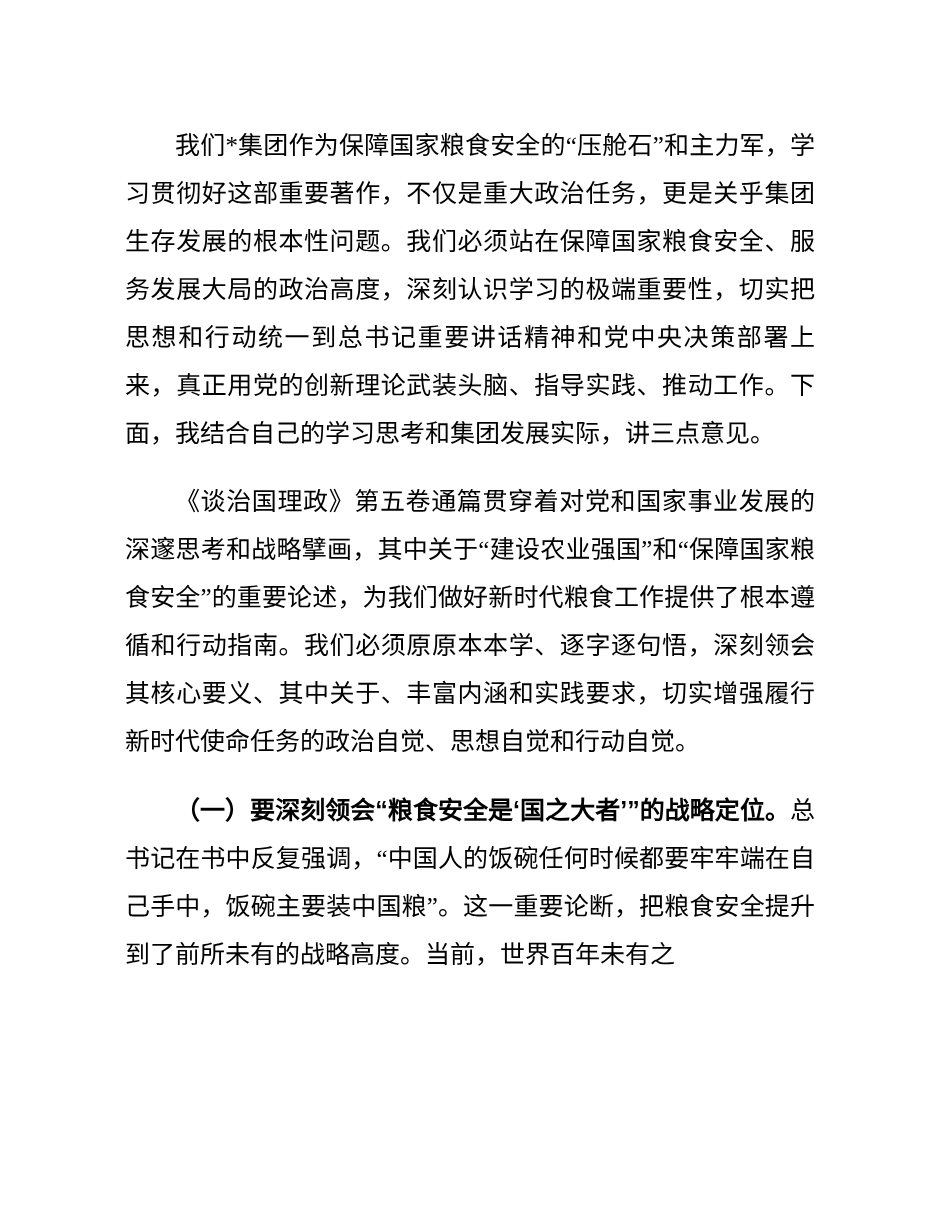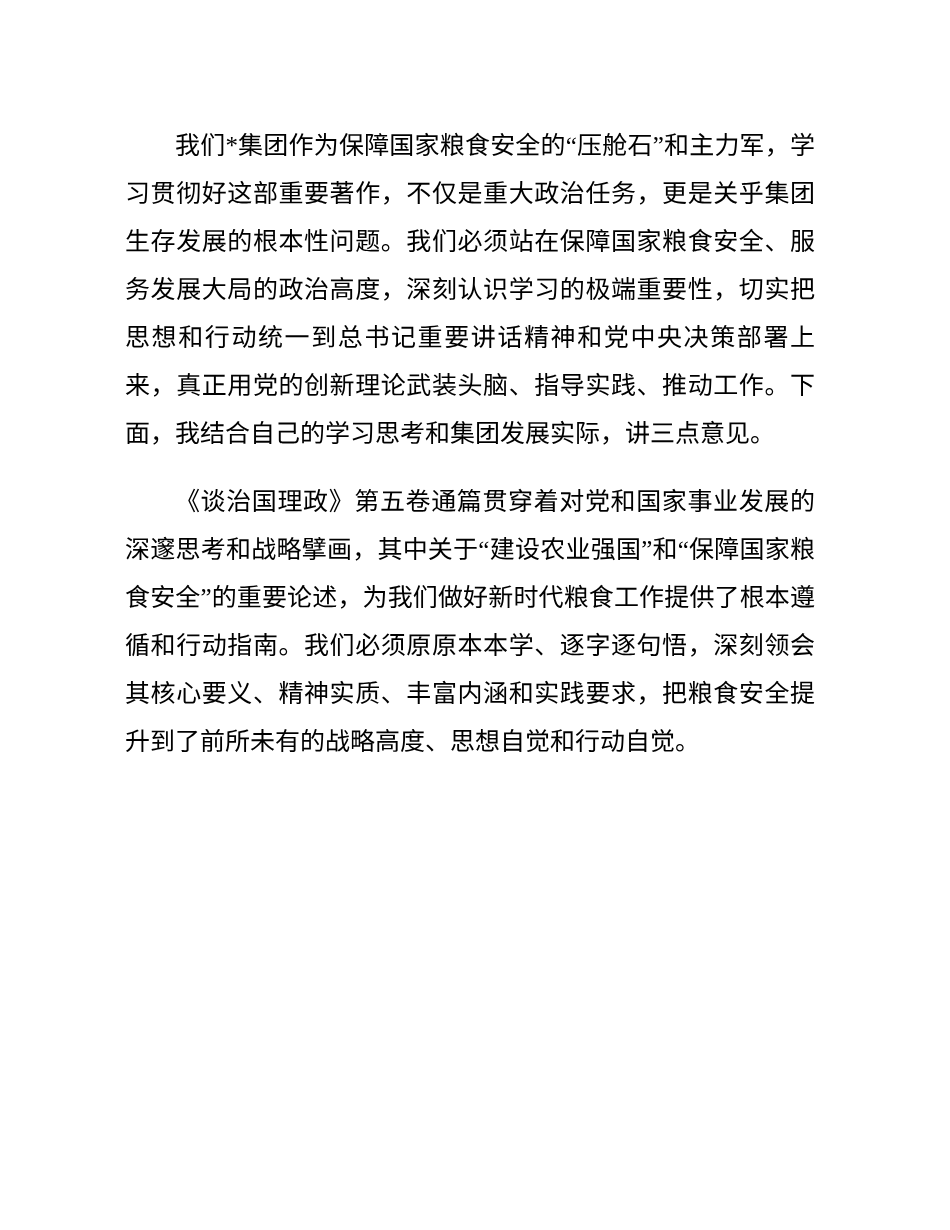--- a/index.html
+++ b/index.html
@@ -47,17 +47,18 @@
 </style>
 </head>
 <body>
 
 <div class="page">
   <div class="doc-content">
 
     <p>我们*集团作为保障国家粮食安全的“压舱石”和主力军，学习贯彻好这部重要著作，不仅是重大政治任务，更是关乎集团生存发展的根本性问题。我们必须站在保障国家粮食安全、服务发展大局的政治高度，深刻认识学习的极端重要性，切实把思想和行动统一到总书记重要讲话精神和党中央决策部署上来，真正用党的创新理论武装头脑、指导实践、推动工作。下面，我结合自己的学习思考和集团发展实际，讲三点意见。</p>
 
 
-    <p>《谈治国理政》第五卷通篇贯穿着对党和国家事业发展的深邃思考和战略擘画，其中关于“建设农业强国”和“保障国家粮食安全”的重要论述，为我们做好新时代粮食工作提供了根本遵循和行动指南。我们必须原原本本学、逐字逐句悟，深刻领会其核心要义、精神实质、丰富内涵和实践要求，把粮食安全提升到了前所未有的战略高度、思想自觉和行动自觉。</p>
+    <p>《谈治国理政》第五卷通篇贯穿着对党和国家事业发展的深邃思考和战略擘画，其中关于“建设农业强国”和“保障国家粮食安全”的重要论述，为我们做好新时代粮食工作提供了根本遵循和行动指南。我们必须原原本本学、逐字逐句悟，深刻领会其核心要义、其中关于、丰富内涵和实践要求，切实增强履行新时代使命任务的政治自觉、思想自觉和行动自觉。</p>
 
+    <p><span class="lead-bold">（一）要深刻领会“粮食安全是‘国之大者’”的战略定位。</span><span>总书记在书中反复强调，“中国人的饭碗任何时候都要牢牢端在自己手中，饭碗主要装中国粮”。这一重要论断，把粮食安全提升到了前所未有的战略高度。当前，世界百年未有之</span></p>
 
   </div>
 </div>
 
 </body></html>

